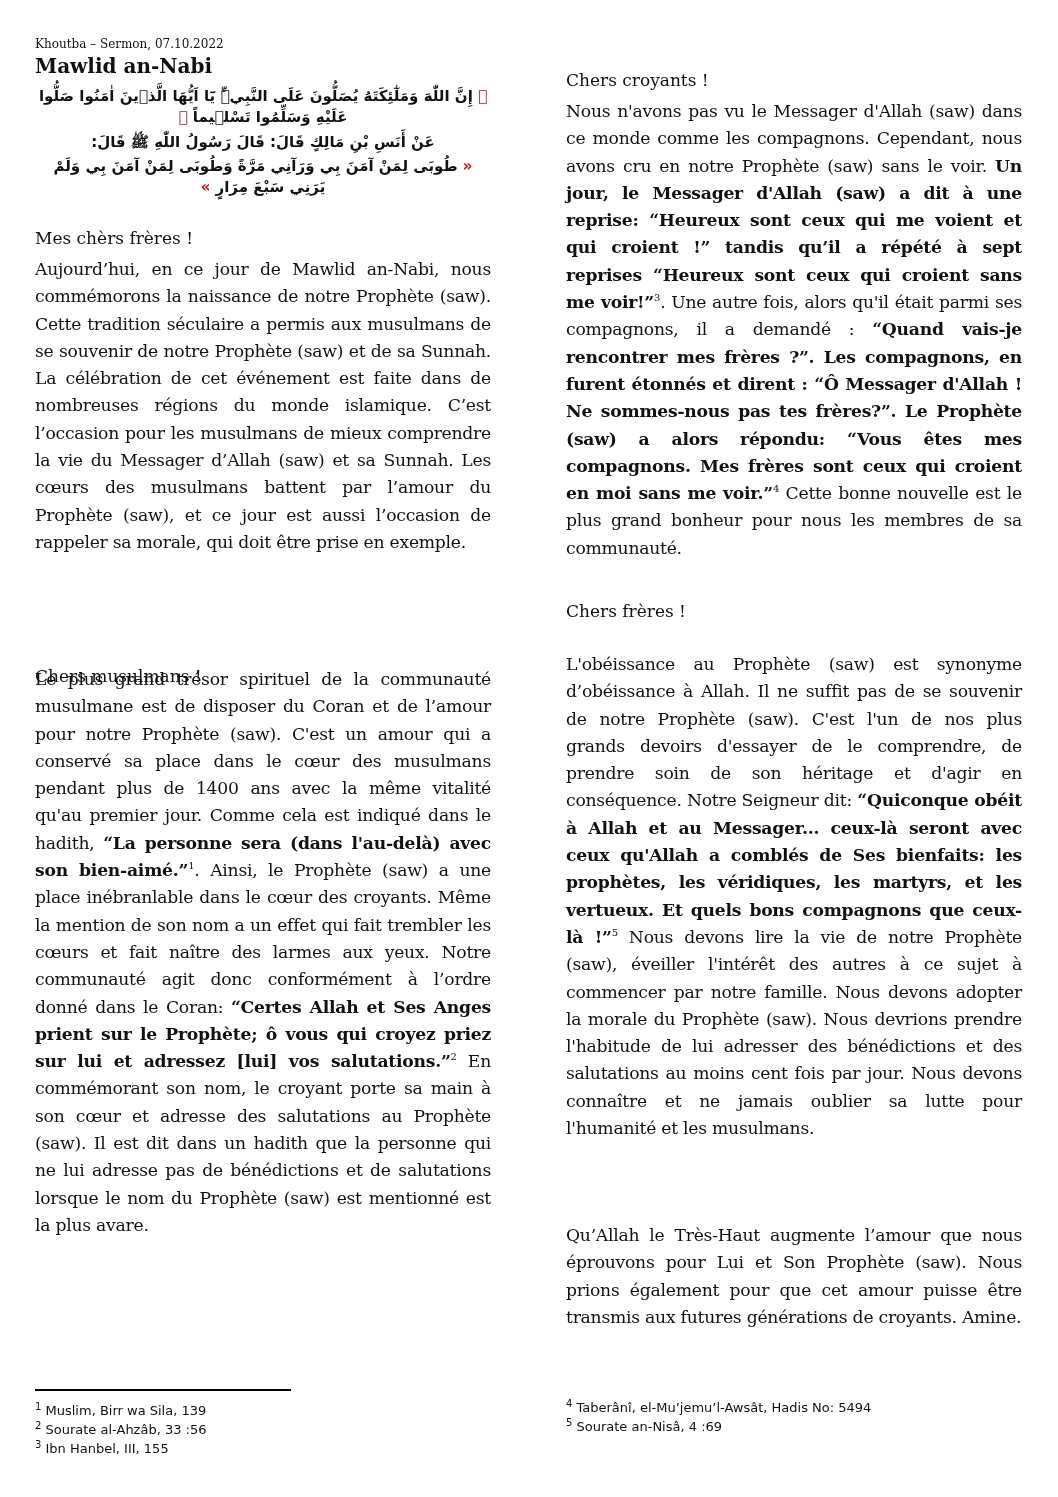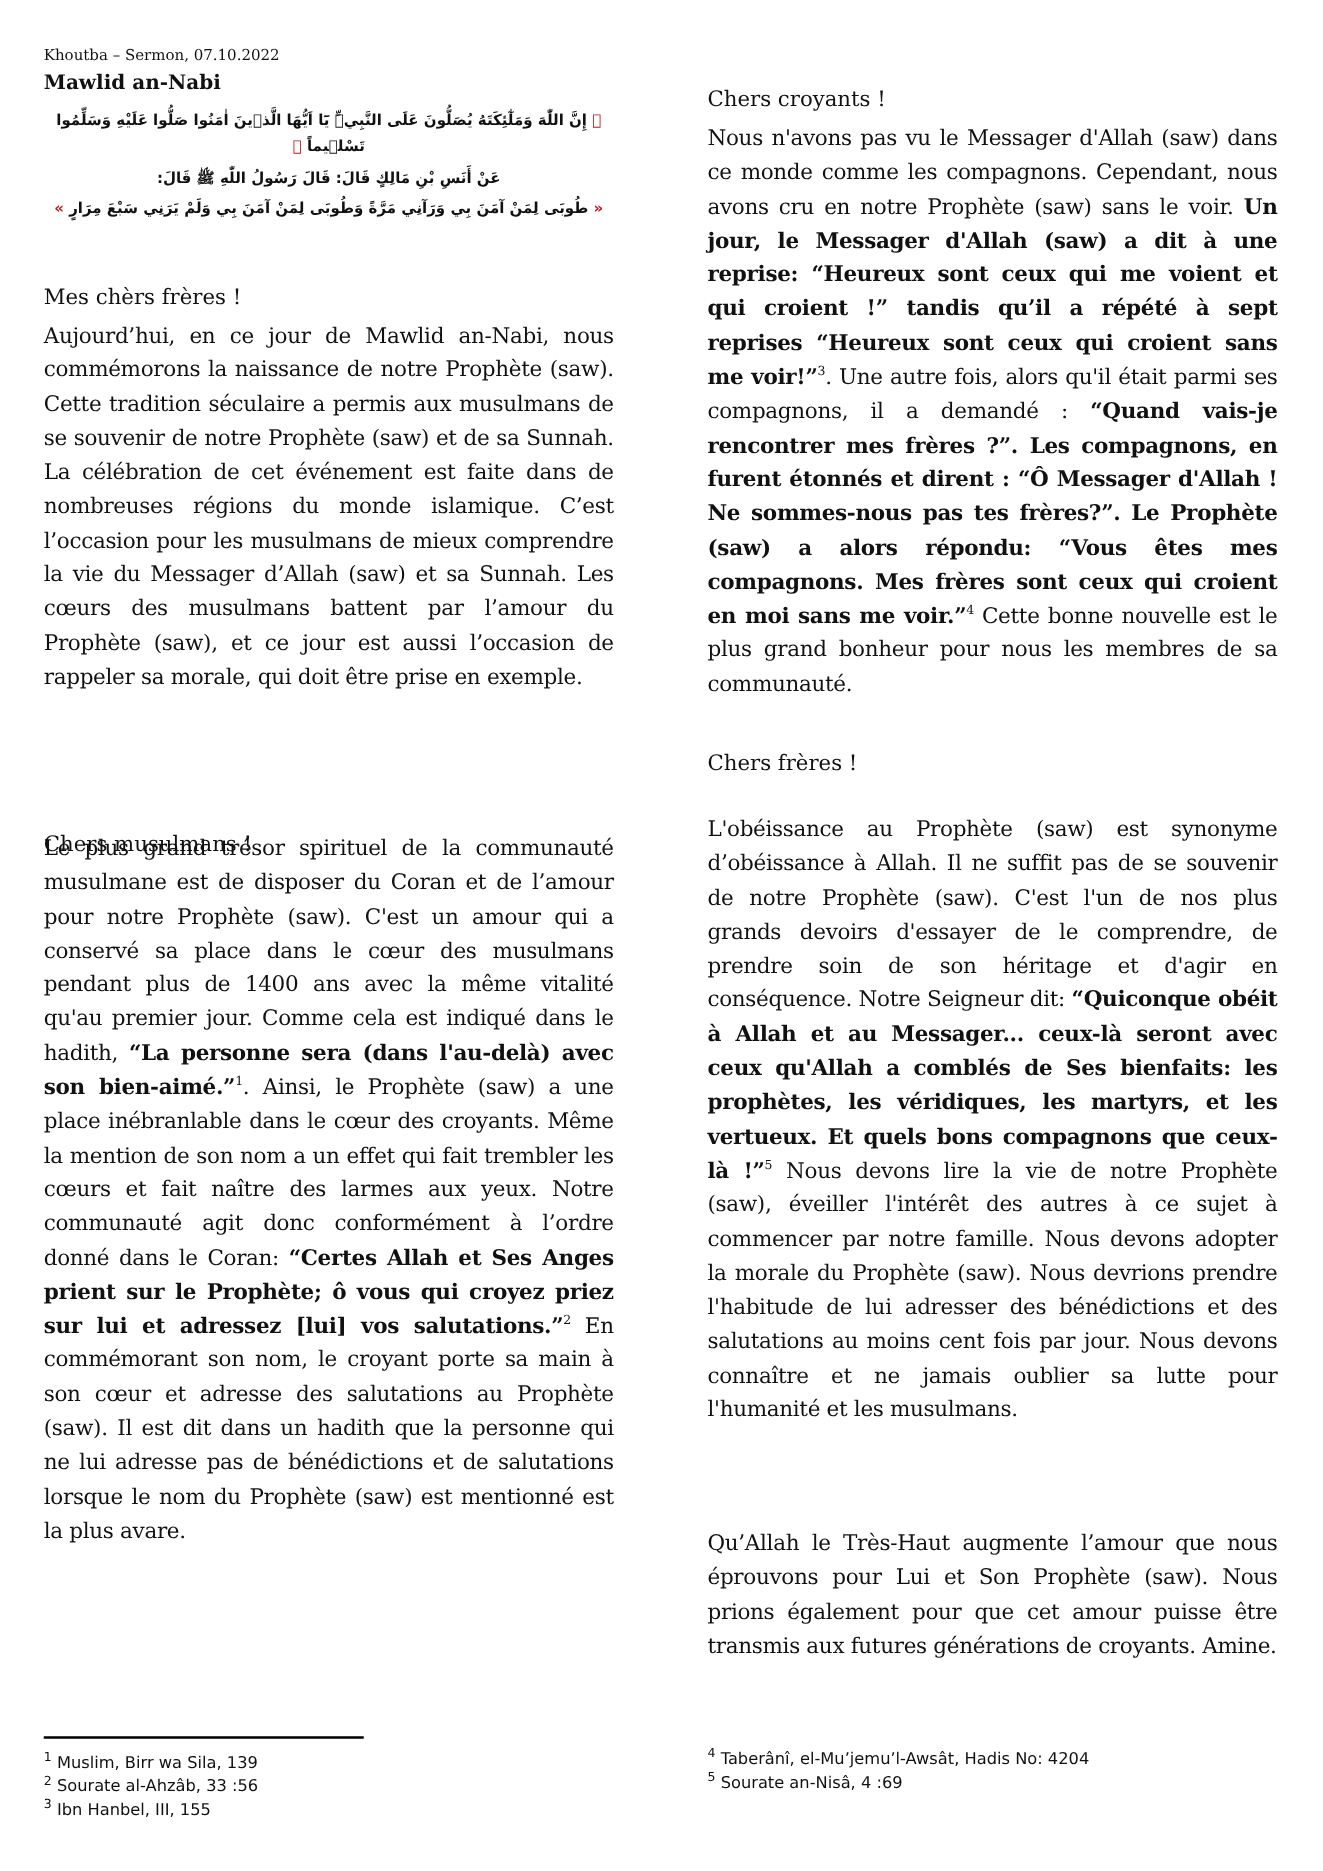--- a/index.html
+++ b/index.html
@@ -6,25 +6,25 @@
   body {
     width: 1058px; height: 1497px; position: relative; overflow: hidden;
     font-family: "DejaVu Serif", "Liberation Serif", serif;
     color: #111;
   }
   .col { position: absolute; top: 0; }
   .col-left { left: 35px; width: 456px; }
   .col-right { left: 566px; width: 456px; }
 
   .meta-line { font-size: 12px; line-height: 22px; position: absolute; top: 33px; left: 0; white-space: nowrap; }
-  .meta-title { font-size: 16px; font-weight: bold; line-height: 22px; position: absolute; top: 55px; left: 0; }
+  .meta-title { font-size: 20px; font-weight: bold; line-height: 22px; position: absolute; top: 55px; left: 0; }
 
   .arabic {
     position: absolute; left: 0; width: 456px; direction: rtl; text-align: center;
-    font-family: "DejaVu Sans", sans-serif; font-weight: bold; font-size: 12px; line-height: 21px;
+    font-family: "DejaVu Sans", sans-serif; font-weight: bold; font-size: 15px; line-height: 21px;
   }
   .arabic .br { color: #c0141a; }
 
   .heading { position: absolute; left: 0; font-weight: normal; font-size: 17px; line-height: 24px; }
   .para {
     position: absolute; left: 0; width: 456px;
     font-size: 17.2px; line-height: 27.3px; text-align: justify; letter-spacing: -0.25px;
   }
   .para b { font-weight: bold; }
   sup { font-size: 10px; line-height: 0; }
@@ -71,15 +71,15 @@
   <div class="para" style="top:1222px;">Qu’Allah le Très-Haut augmente l’amour que nous éprouvons pour Lui et Son Prophète (saw). Nous prions également pour que cet amour puisse être transmis aux futures générations de croyants. Amine.</div>
 </div>
 
 <div class="fn-rule"></div>
 <div class="footnotes" style="left:35px; top:1401px;">
   <div class="fn"><sup>1</sup> <span>Muslim, Birr wa Sila, 139</span></div>
   <div class="fn"><sup>2</sup> <span>Sourate al-Ahzâb, 33 :56</span></div>
   <div class="fn"><sup>3</sup> <span>Ibn Hanbel, III, 155</span></div>
 </div>
 <div class="footnotes" style="left:566px; top:1398px;">
-  <div class="fn"><sup>4</sup> <span>Taberânî, el-Mu’jemu’l-Awsât, Hadis No: 4204</span></div>
+  <div class="fn"><sup>4</sup> <span>Taberânî, el-Mu’jemu’l-Awsât, Hadis No: 5494</span></div>
   <div class="fn"><sup>5</sup> <span>Sourate an-Nisâ, 4 :69</span></div>
 </div>
 
 </body></html>

